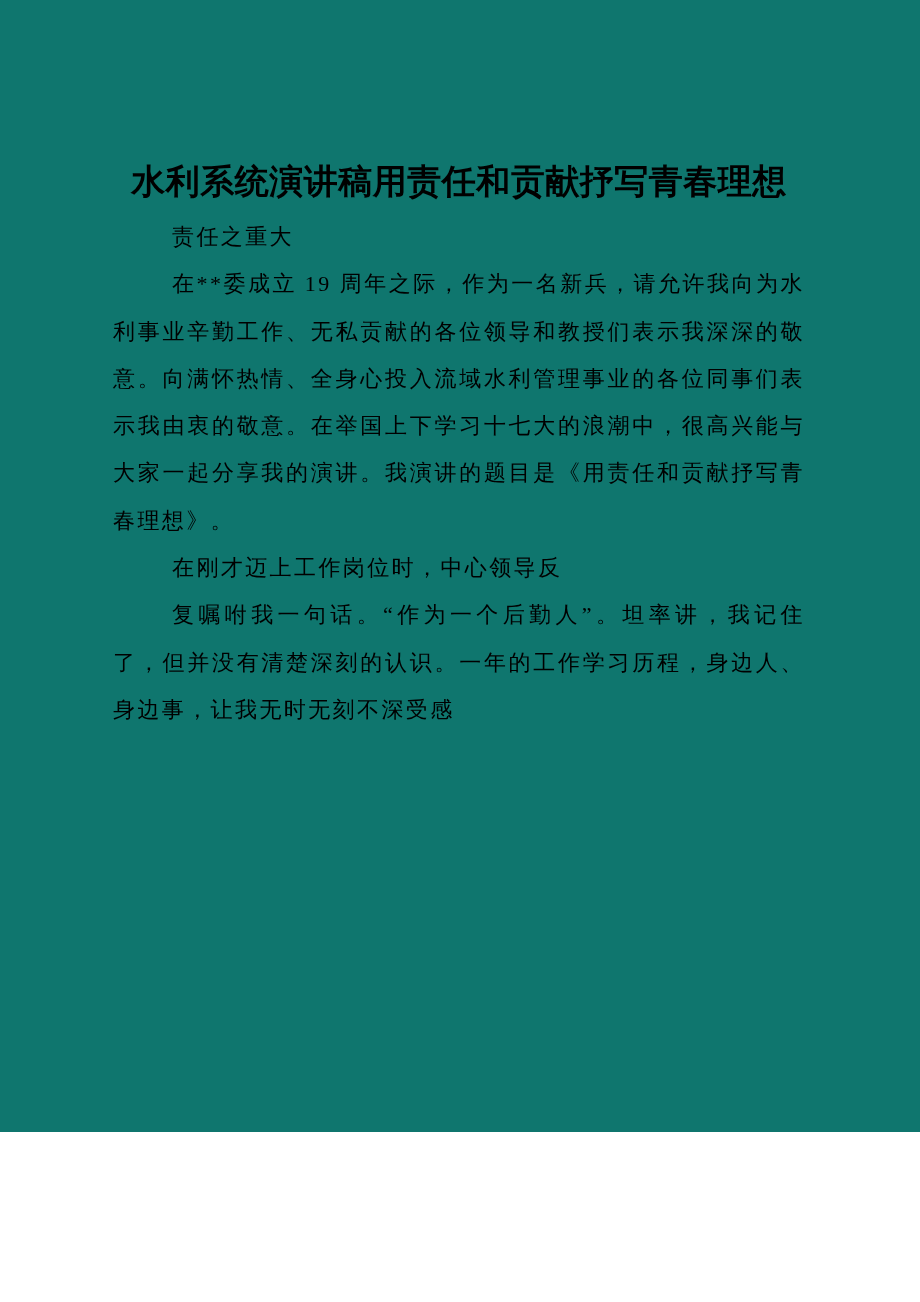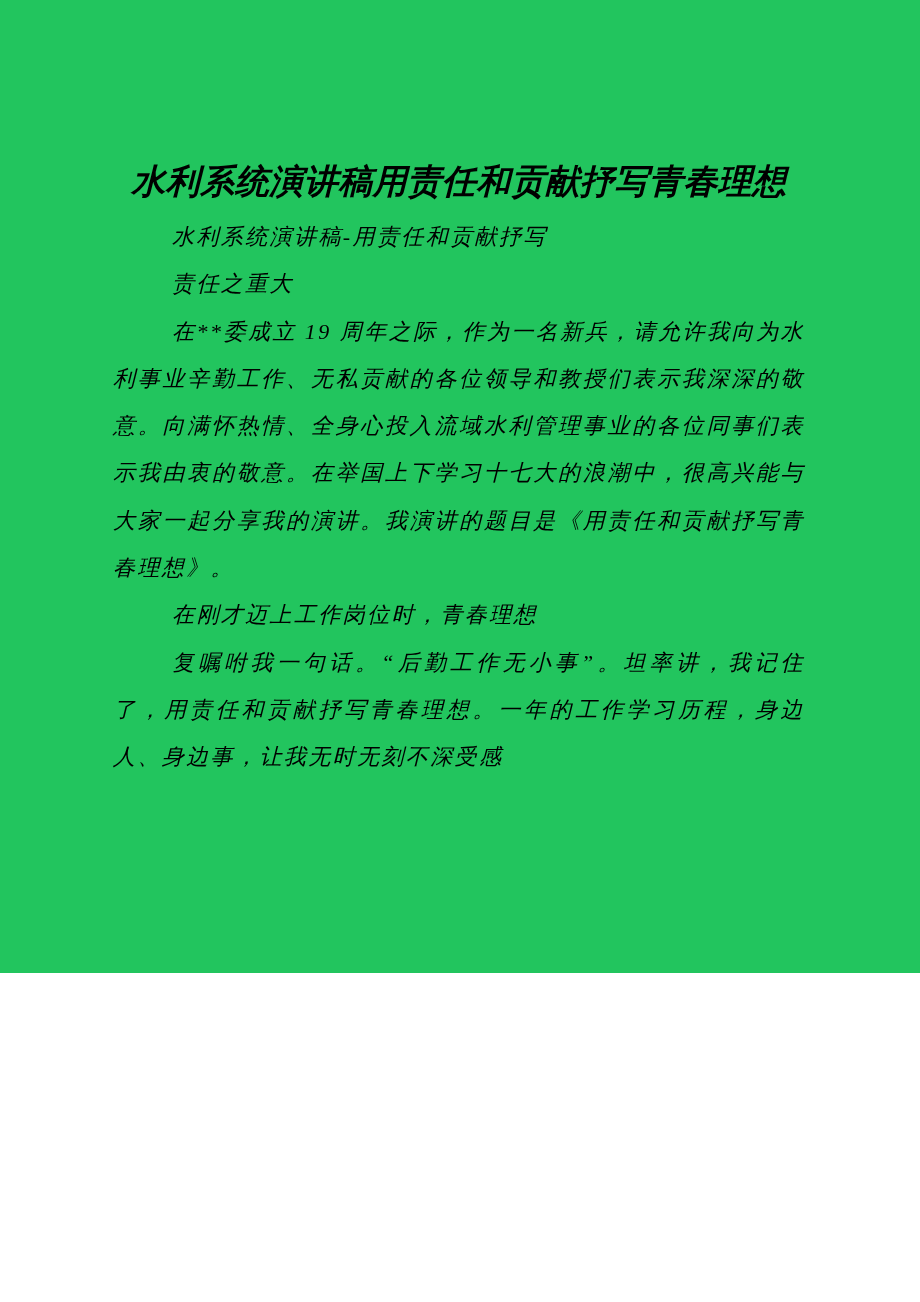--- a/index.html
+++ b/index.html
@@ -10,24 +10,23 @@
     width: 920px;
     height: 1302px;
     background: #ffffff;
     font-family: "Liberation Serif", "DejaVu Serif", serif;
     color: #000000;
     overflow: hidden;
   }
   .page {
     position: relative;
     width: 920px;
-    height: 973px;
-    background: #22c55e;
+    height: 1132px;
+    background: #0f766e;
     overflow: hidden;
-    font-style: italic;
   }
   .content {
     position: absolute;
     left: 113px;
     top: 160px;
     width: 692px;
   }
   .doc-title {
     margin: 0;
     padding: 0;
@@ -52,20 +51,19 @@
     word-break: break-all;
   }
 </style>
 </head>
 <body>
 
 <div class="page">
   <div class="content">
     <h1 class="doc-title">水利系统演讲稿用责任和贡献抒写青春理想</h1>
     <div class="doc-body">
-      <p>水利系统演讲稿-用责任和贡献抒写</p>
       <p>责任之重大</p>
       <p>在**委成立 19 周年之际，作为一名新兵，请允许我向为水利事业辛勤工作、无私贡献的各位领导和教授们表示我深深的敬意。向满怀热情、全身心投入流域水利管理事业的各位同事们表示我由衷的敬意。在举国上下学习十七大的浪潮中，很高兴能与大家一起分享我的演讲。我演讲的题目是《用责任和贡献抒写青春理想》。</p>
-      <p>在刚才迈上工作岗位时，青春理想</p>
-      <p>复嘱咐我一句话。“后勤工作无小事”。坦率讲，我记住了，用责任和贡献抒写青春理想。一年的工作学习历程，身边人、身边事，让我无时无刻不深受感</p>
+      <p>在刚才迈上工作岗位时，中心领导反</p>
+      <p>复嘱咐我一句话。“作为一个后勤人”。坦率讲，我记住了，但并没有清楚深刻的认识。一年的工作学习历程，身边人、身边事，让我无时无刻不深受感</p>
     </div>
   </div>
 </div>
 
 </body></html>

